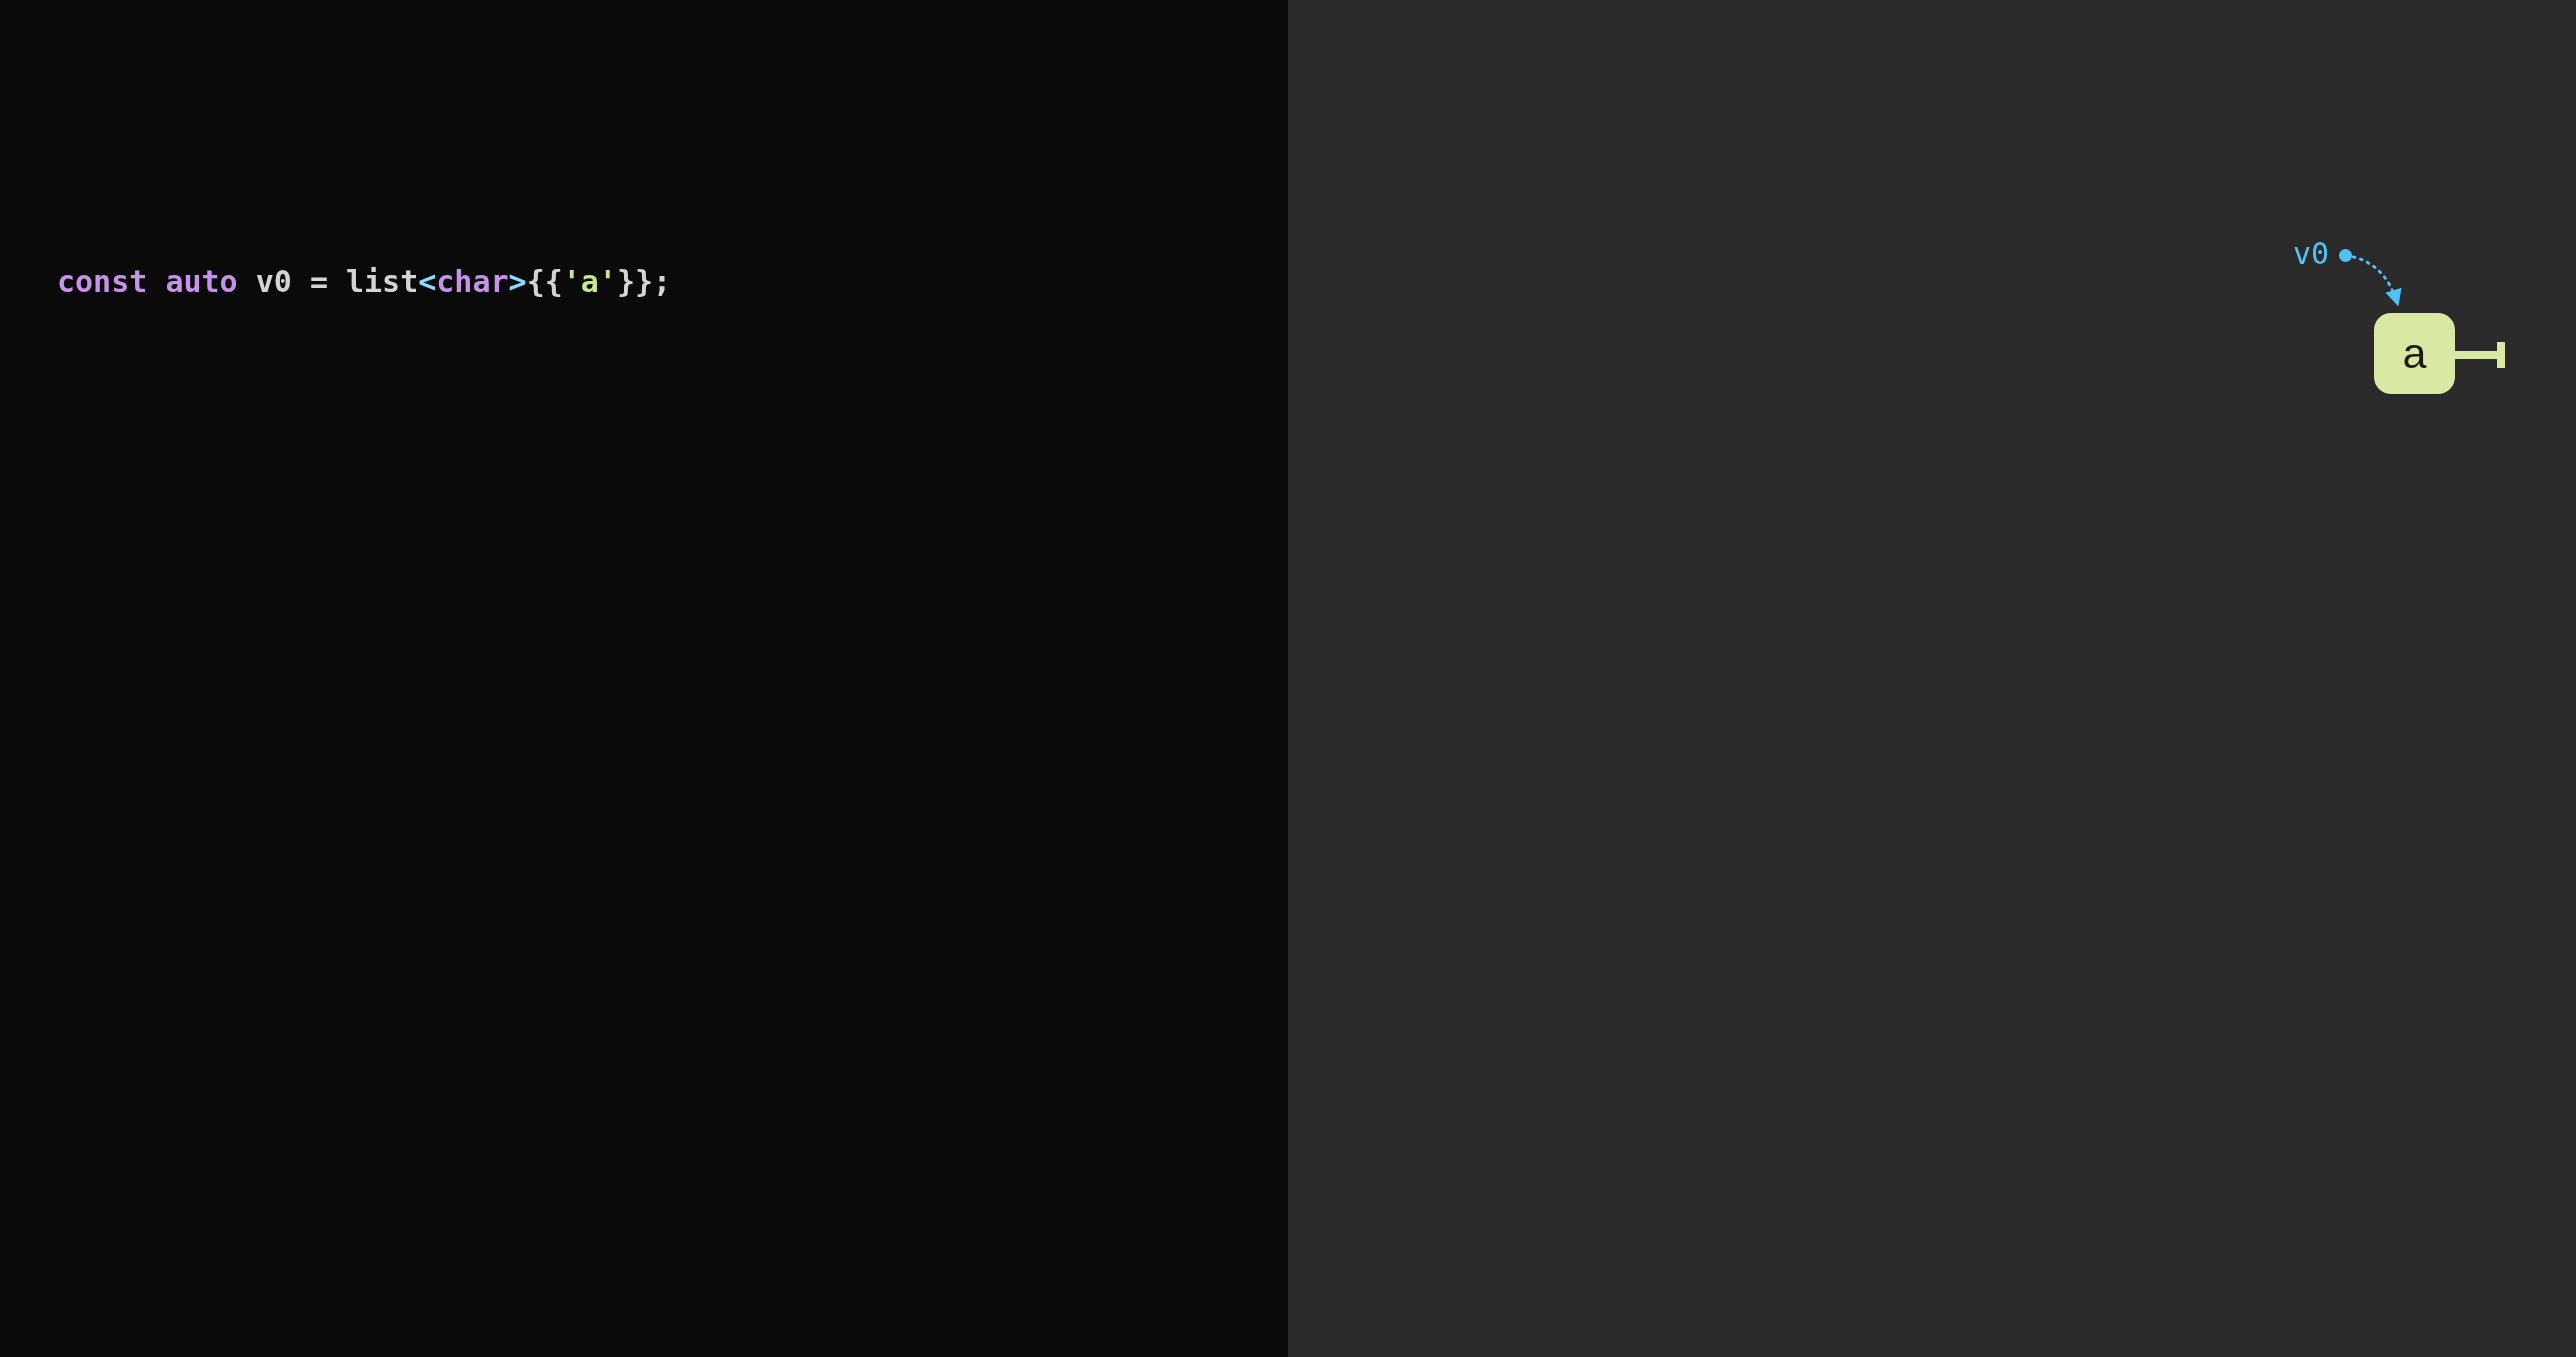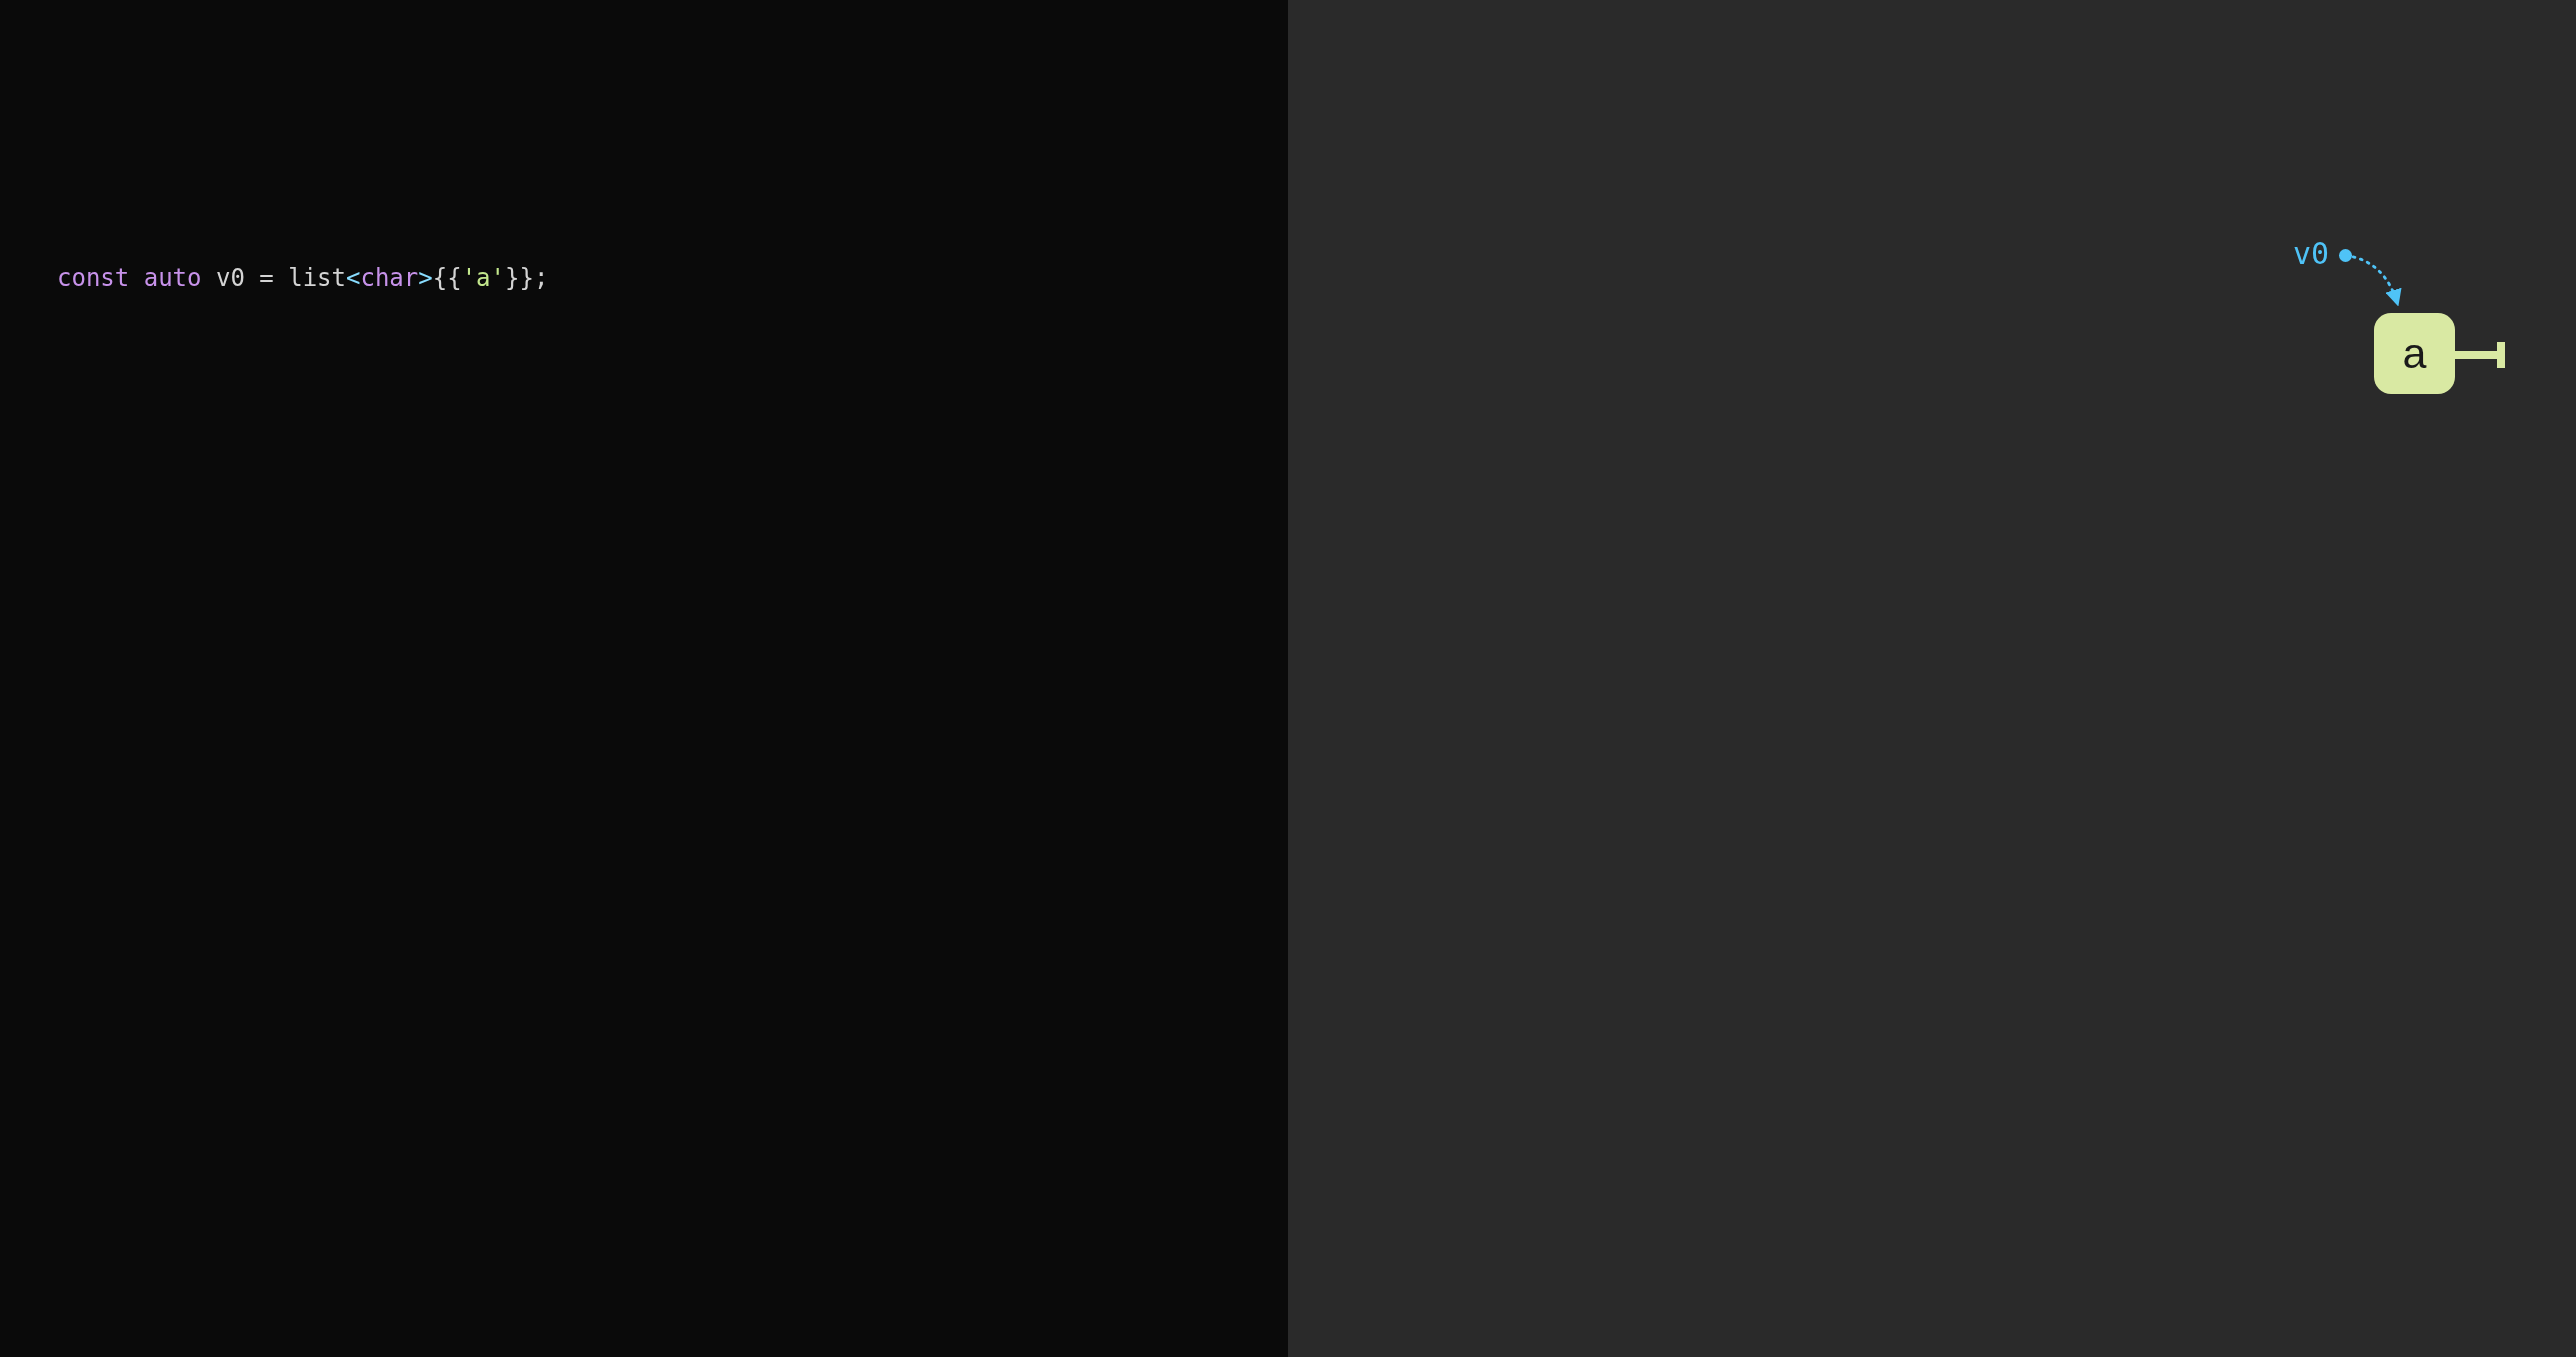--- a/index.html
+++ b/index.html
@@ -15,23 +15,23 @@
       background: #0a0a0a;
       padding: 264px 0 0 57px;
     }
     .right-panel {
       width: 50%;
       height: 100%;
       background: #2a2a2a;
       position: relative;
     }
     .code-line {
-      font-size: 24px;
+      font-size: 30px;
       white-space: pre;
-      font-weight: 400;
+      font-weight: 700;
     }
     .tok-keyword { color: #c792ea; }
     .tok-identifier { color: #d4d4d4; }
     .tok-operator { color: #d4d4d4; }
     .tok-function { color: #d4d4d4; }
     .tok-angle { color: #89ddff; }
     .tok-typename { color: #c792ea; }
     .tok-brace { color: #d4d4d4; }
     .tok-string { color: #c3e88d; }
     .tok-punct { color: #d4d4d4; }

